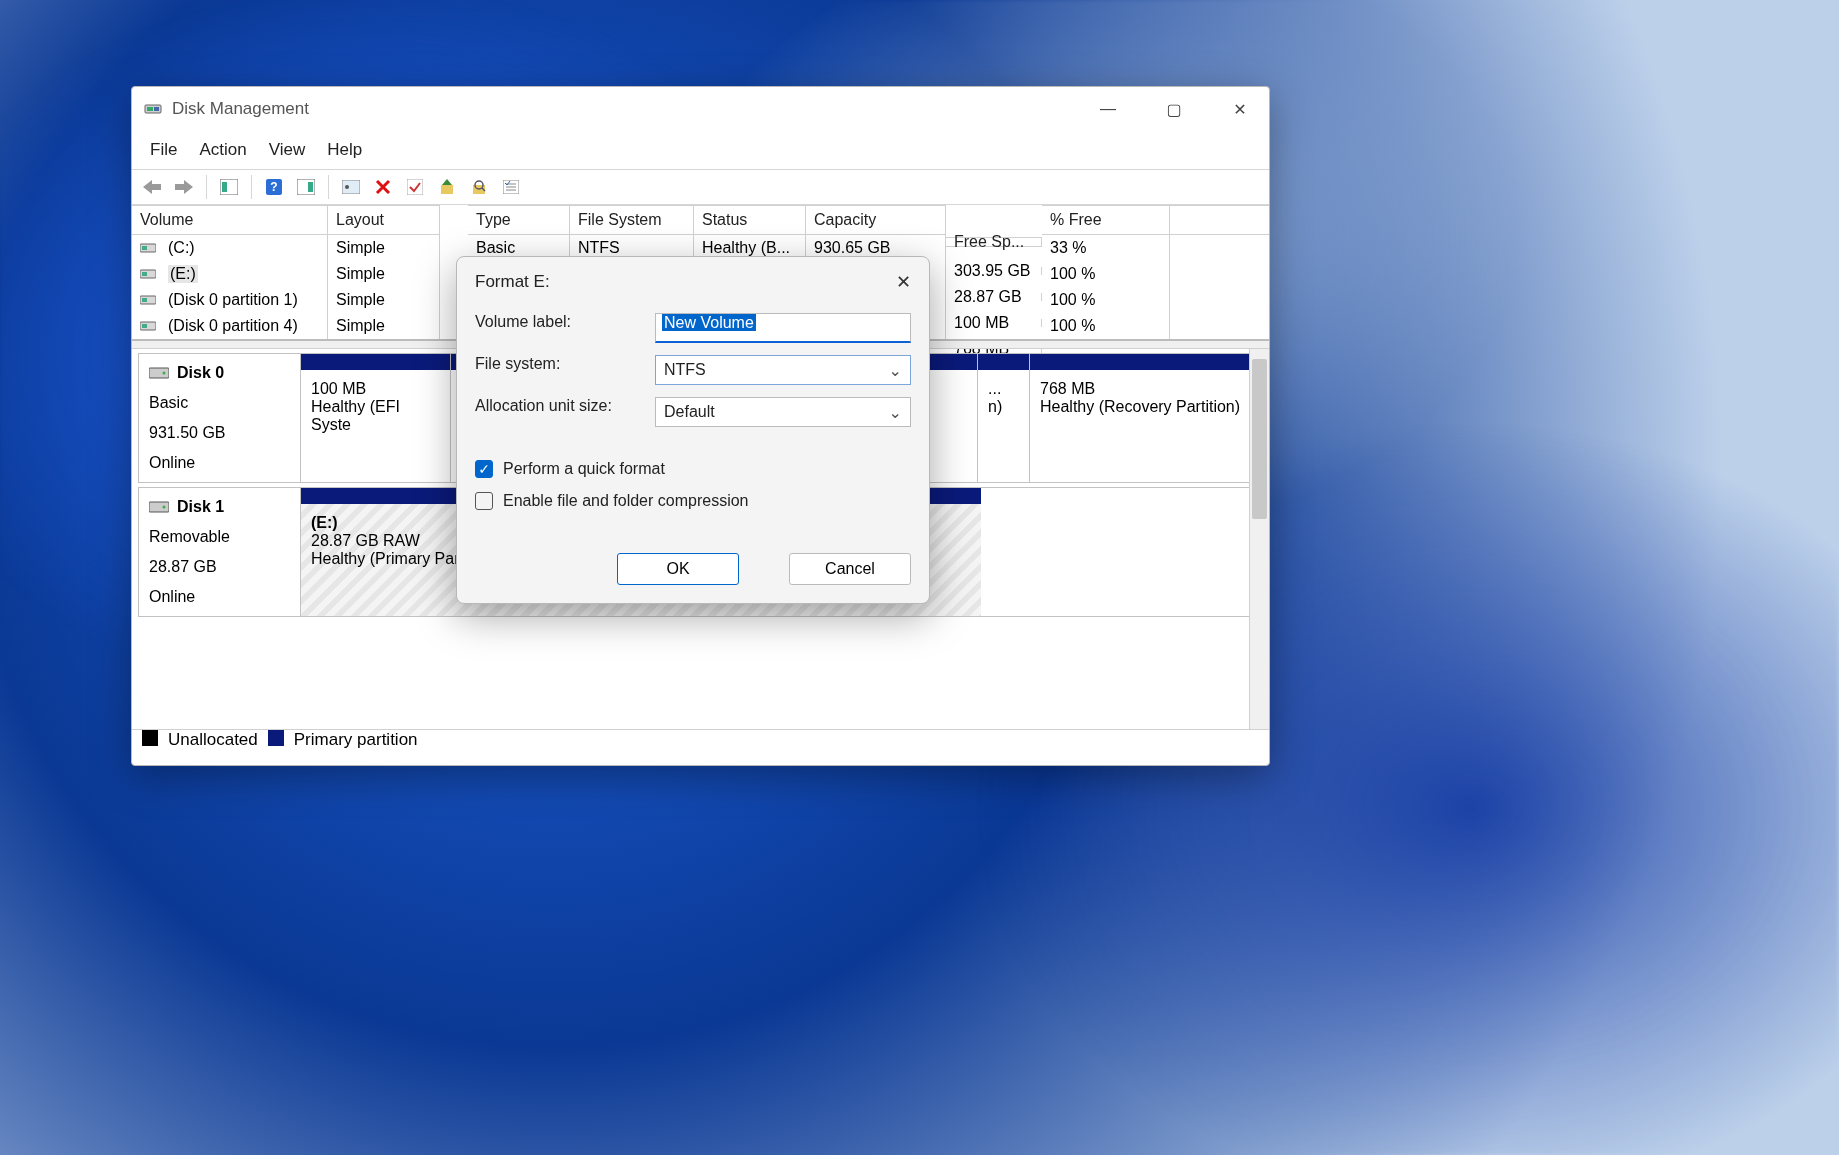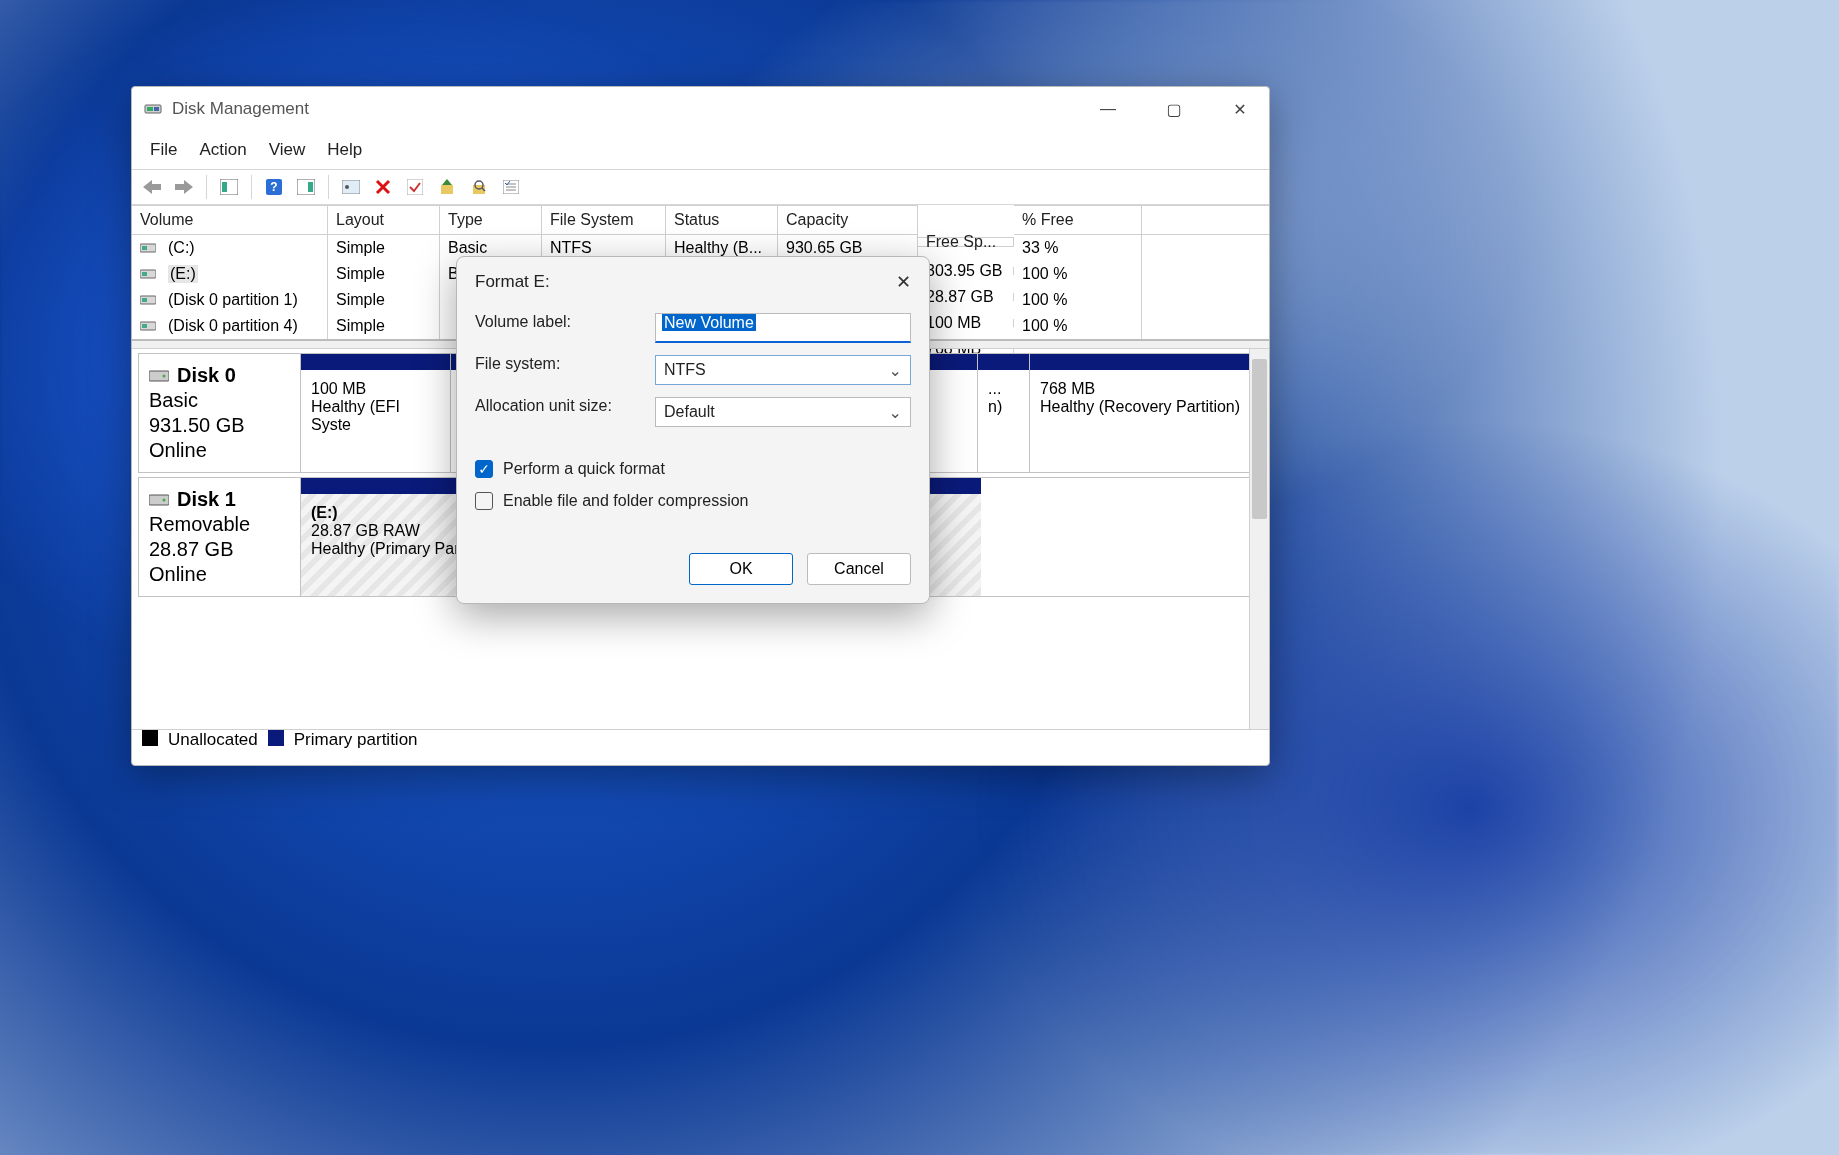--- a/index.html
+++ b/index.html
@@ -51,37 +51,37 @@
   .grid-header .col, .row .cell {
     padding: 4px 8px; border-right: 1px solid #d0d0d0; display: flex; align-items: center;
   }
   .grid-header .col { border-top: 1px solid #d0d0d0; border-bottom: 1px solid #d0d0d0; }
   .grid-header .filler { flex: 1; border-top: 1px solid #d0d0d0; border-bottom: 1px solid #d0d0d0; }
   .grid-body { font-size: 16px; background: #fff; }
   .row { display: flex; height: 26px; }
   .row.selected .cell:first-child span.label-hl { background: #e6e6e6; padding: 0 2px; }
   .col-volume, .cell-volume { width: 196px; }
   .col-layout, .cell-layout { width: 112px; }
-  .col-type, .cell-type { width: 102px; }
+  .col-type, .cell-type { width: 102px; margin-left: 28px; }
   .col-fs, .cell-fs { width: 124px; }
   .col-status, .cell-status { width: 112px; }
   .col-cap, .cell-cap { width: 140px; }
   .col-free, .cell-free { width: 96px; margin-top: 32px; }
   .col-pct, .cell-pct { width: 128px; }
   .vol-icon { width: 16px; height: 12px; margin-right: 12px; flex-shrink: 0; }
 
   .splitter { height: 8px; background: #f0f0f0; border-bottom: 1px solid #d0d0d0; }
 
   .disks-area { flex: 1; overflow: hidden; position: relative; }
   .disk-row {
     display: flex; border: 1px solid #c2c2c2; margin: 4px 6px;
   }
   .disk-head {
-    width: 162px; padding: 10px 10px; font-size: 20px; border-right: 1px solid #c2c2c2;
-    display: flex; flex-direction: column; gap: 2px;
+    width: 162px; padding: 10px 10px; font-size: 16px; border-right: 1px solid #c2c2c2;
+    display: flex; flex-direction: column; gap: 12px;
   }
   .disk-head .dname { font-weight: 600; display: flex; align-items: center; gap: 8px; }
   .disk-head .hdd-icon { width: 20px; height: 14px; }
   .parts { flex: 1; display: flex; }
   .part {
     border-right: 1px solid #c2c2c2; display: flex; flex-direction: column;
   }
   .part:last-child { border-right: none; }
   .part .stripe { height: 16px; background: #0a1a7a; }
   .part .body { padding: 10px 10px; font-size: 16px; flex: 1; background: #fff; }
@@ -124,21 +124,21 @@
   .dcombo {
     width: 100%; height: 30px; border: 1px solid #7aa7d9; background: #fff;
     display: flex; align-items: center; padding: 0 8px; font-size: 16px; position: relative;
   }
   .dcombo .chev { margin-left: auto; color: #555; }
   .dcombo.plain { border-color: #bbb; }
   .check-row { display: flex; align-items: center; height: 32px; gap: 10px; }
   .chk { width: 18px; height: 18px; border: 1px solid #555; border-radius: 3px; display: flex; align-items: center; justify-content: center; font-size: 14px; color: #fff; }
   .chk.checked { background: #0066cc; border-color: #0066cc; }
   .dbtns { margin-top: auto; padding: 14px 18px 18px; display: flex; justify-content: flex-end; gap: 14px; }
-  .dbtn { width: 104px; height: 32px; border: 1px solid #bbb; background: #fff; font-size: 16px; display: flex; align-items: center; justify-content: center; border-radius: 3px; }
+  .dbtn { width: 122px; height: 32px; border: 1px solid #bbb; background: #fff; font-size: 16px; display: flex; align-items: center; justify-content: center; border-radius: 3px; margin-left: 36px; }
   .dbtn.primary { border-color: #0066cc; }
 </style>
 </head>
 <body>
 
 <div class="bloom"></div>
 
 <div class="window">
   <div class="titlebar">
     <span class="app-icon">

